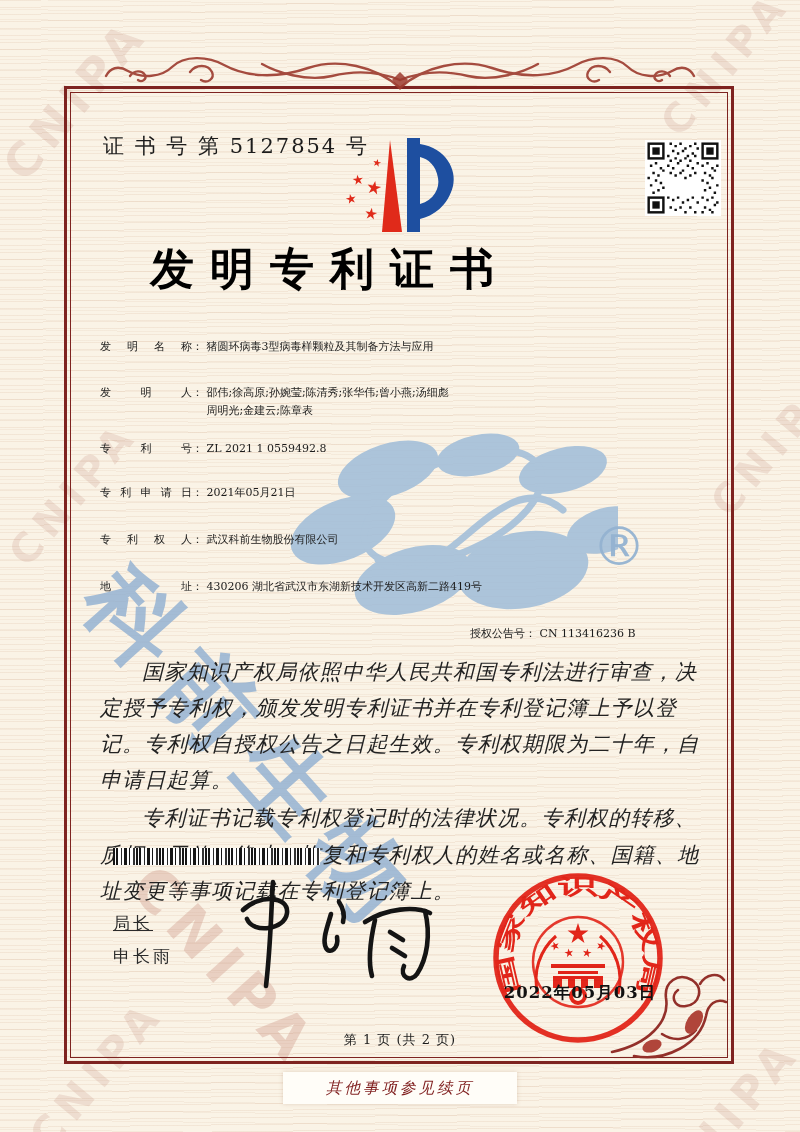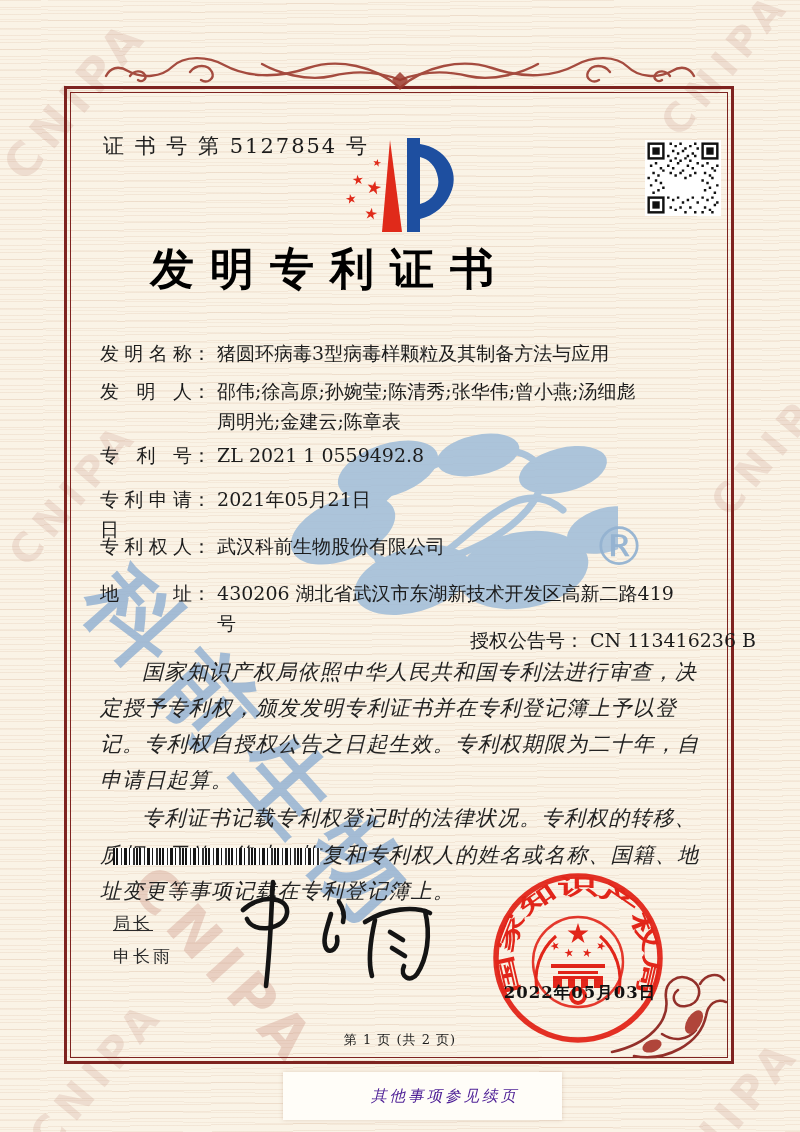--- a/index.html
+++ b/index.html
@@ -37,21 +37,21 @@
   .frame-outer{
     position:absolute;left:64px;top:86px;width:664px;height:972px;
     border:3px solid #7e2320;z-index:2;
   }
   .frame-inner{position:absolute;left:3px;top:3px;right:3px;bottom:3px;border:1px solid #7e2320;}
   .certno{position:absolute;left:103px;top:132px;font-size:21px;letter-spacing:2px;z-index:4;}
   .title{
     position:absolute;left:0;top:240px;width:644px;text-align:center;z-index:4;
     font-size:44px;font-weight:bold;letter-spacing:16px;text-indent:16px;color:#000;
   }
-  .row{position:absolute;left:100px;z-index:4;font-size:19px;line-height:1.6;}
+  .row{position:absolute;left:100px;z-index:4;font-size:11px;line-height:1.6;}
   .lab{display:inline-block;width:92px;text-align:justify;text-align-last:justify;vertical-align:top;}
   .colon{vertical-align:top;}
   .val{display:inline-block;vertical-align:top;max-width:470px;}
   .paras{position:absolute;left:100px;top:654px;width:606px;z-index:4;
     font-size:21px;font-style:italic;letter-spacing:1.2px;line-height:1.72;color:#222;}
   .paras p{margin:0 0 2px 0;text-indent:2em;}
   .barcode{
     position:absolute;left:113px;top:848px;width:207px;height:17px;z-index:4;
     background:repeating-linear-gradient(90deg,
       #151515 0 2px,#fdfdfd 2px 3px,#151515 3px 5px,#fdfdfd 5px 8px,
@@ -62,24 +62,24 @@
     font-family:"DejaVu Sans","Liberation Sans",sans-serif;font-size:17px;letter-spacing:3px;color:#2b2b2b;text-decoration:underline;}
   .sig-name{position:absolute;left:113px;top:945px;z-index:4;
     font-family:"DejaVu Sans","Liberation Sans",sans-serif;font-size:17px;letter-spacing:3px;color:#2b2b2b;}
   .seal-wrap{position:absolute;left:488px;top:868px;z-index:4;mix-blend-mode:multiply;}
   .seal-date{
     position:absolute;left:492px;top:982px;width:176px;text-align:center;z-index:6;
     font-size:16.5px;font-weight:bold;letter-spacing:1px;color:#111;
   }
   .page-info{position:absolute;left:0;top:1031px;width:800px;text-align:center;z-index:4;font-size:13px;letter-spacing:1px;}
   .cont-box{
-    position:absolute;left:283px;top:1072px;width:234px;height:48px;z-index:4;
+    position:absolute;left:283px;top:1072px;width:234px;height:32px;z-index:4;
     background:#fffdf8;box-shadow:0 0 4px rgba(150,100,70,0.25);
     display:flex;align-items:center;justify-content:center;
-    font-size:15.5px;font-style:italic;letter-spacing:3px;color:#4c1d95;padding-left:45px;
+    font-size:15.5px;font-style:italic;letter-spacing:3px;color:#7f1d1d;
   }
   .qr{position:absolute;left:645px;top:140px;z-index:4;}
   .logo{position:absolute;left:325px;top:130px;z-index:4;}
   .topflourish{position:absolute;left:70px;top:46px;z-index:3;}
   .cornerflourish{position:absolute;left:604px;top:964px;z-index:5;}
   .bluelogo{position:absolute;left:278px;top:415px;z-index:1;opacity:.88;}
 </style>
 </head>
 <body>
 
@@ -173,21 +173,21 @@
       <path d="M9 0h1v1h-1zM11 1h1v1h-1zM13 0h1v1h-1zM15 2h1v1h-1zM17 1h1v1h-1zM19 0h1v1h-1zM10 3h1v1h-1zM12 4h1v1h-1zM14 3h1v1h-1zM16 5h1v1h-1zM18 4h1v1h-1zM20 2h1v1h-1zM8 5h1v1h-1zM9 7h1v1h-1zM11 6h1v1h-1zM13 7h1v1h-1zM15 6h1v1h-1zM17 7h1v1h-1zM19 5h1v1h-1zM1 9h1v1h-1zM3 8h1v1h-1zM5 10h1v1h-1zM2 12h1v1h-1zM4 13h1v1h-1zM6 11h1v1h-1zM0 14h1v1h-1zM3 15h1v1h-1zM5 16h1v1h-1zM1 17h1v1h-1zM4 19h1v1h-1zM6 18h1v1h-1zM2 20h1v1h-1zM8 9h1v1h-1zM10 10h1v1h-1zM12 8h1v1h-1zM14 11h1v1h-1zM16 9h1v1h-1zM18 10h1v1h-1zM20 8h1v1h-1zM9 12h1v1h-1zM11 13h1v1h-1zM13 12h1v1h-1zM15 14h1v1h-1zM17 13h1v1h-1zM19 12h1v1h-1zM22 9h1v1h-1zM24 8h1v1h-1zM26 10h1v1h-1zM28 9h1v1h-1zM23 12h1v1h-1zM25 13h1v1h-1zM27 11h1v1h-1zM22 15h1v1h-1zM24 16h1v1h-1zM26 14h1v1h-1zM28 17h1v1h-1zM23 19h1v1h-1zM25 18h1v1h-1zM27 20h1v1h-1zM8 22h1v1h-1zM10 23h1v1h-1zM12 22h1v1h-1zM14 24h1v1h-1zM16 23h1v1h-1zM18 22h1v1h-1zM20 24h1v1h-1zM9 26h1v1h-1zM11 27h1v1h-1zM13 26h1v1h-1zM15 28h1v1h-1zM17 26h1v1h-1zM19 28h1v1h-1zM22 22h1v1h-1zM24 23h1v1h-1zM26 22h1v1h-1zM28 24h1v1h-1zM23 26h1v1h-1zM25 27h1v1h-1zM27 25h1v1h-1zM22 28h1v1h-1zM26 28h1v1h-1z"></path>
     </g>
   </svg>
 
   <div class="title">发明专利证书</div>
 
   <div class="row" style="top:338px">
     <span class="lab">发明名称</span><span class="colon">：</span>
     <span class="val">猪圆环病毒3型病毒样颗粒及其制备方法与应用</span>
   </div>
-  <div class="row" style="top:376px">
+  <div class="row" style="top:384px">
     <span class="lab">发明人</span><span class="colon">：</span>
     <span class="val"><span style="display:block">邵伟;徐高原;孙婉莹;陈清秀;张华伟;曾小燕;汤细彪</span><span style="display:block">周明光;金建云;陈章表</span></span>
   </div>
   <div class="row" style="top:440px">
     <span class="lab">专利号</span><span class="colon">：</span>
     <span class="val">ZL 2021 1 0559492.8</span>
   </div>
   <div class="row" style="top:484px">
     <span class="lab">专利申请日</span><span class="colon">：</span>
     <span class="val">2021年05月21日</span>

